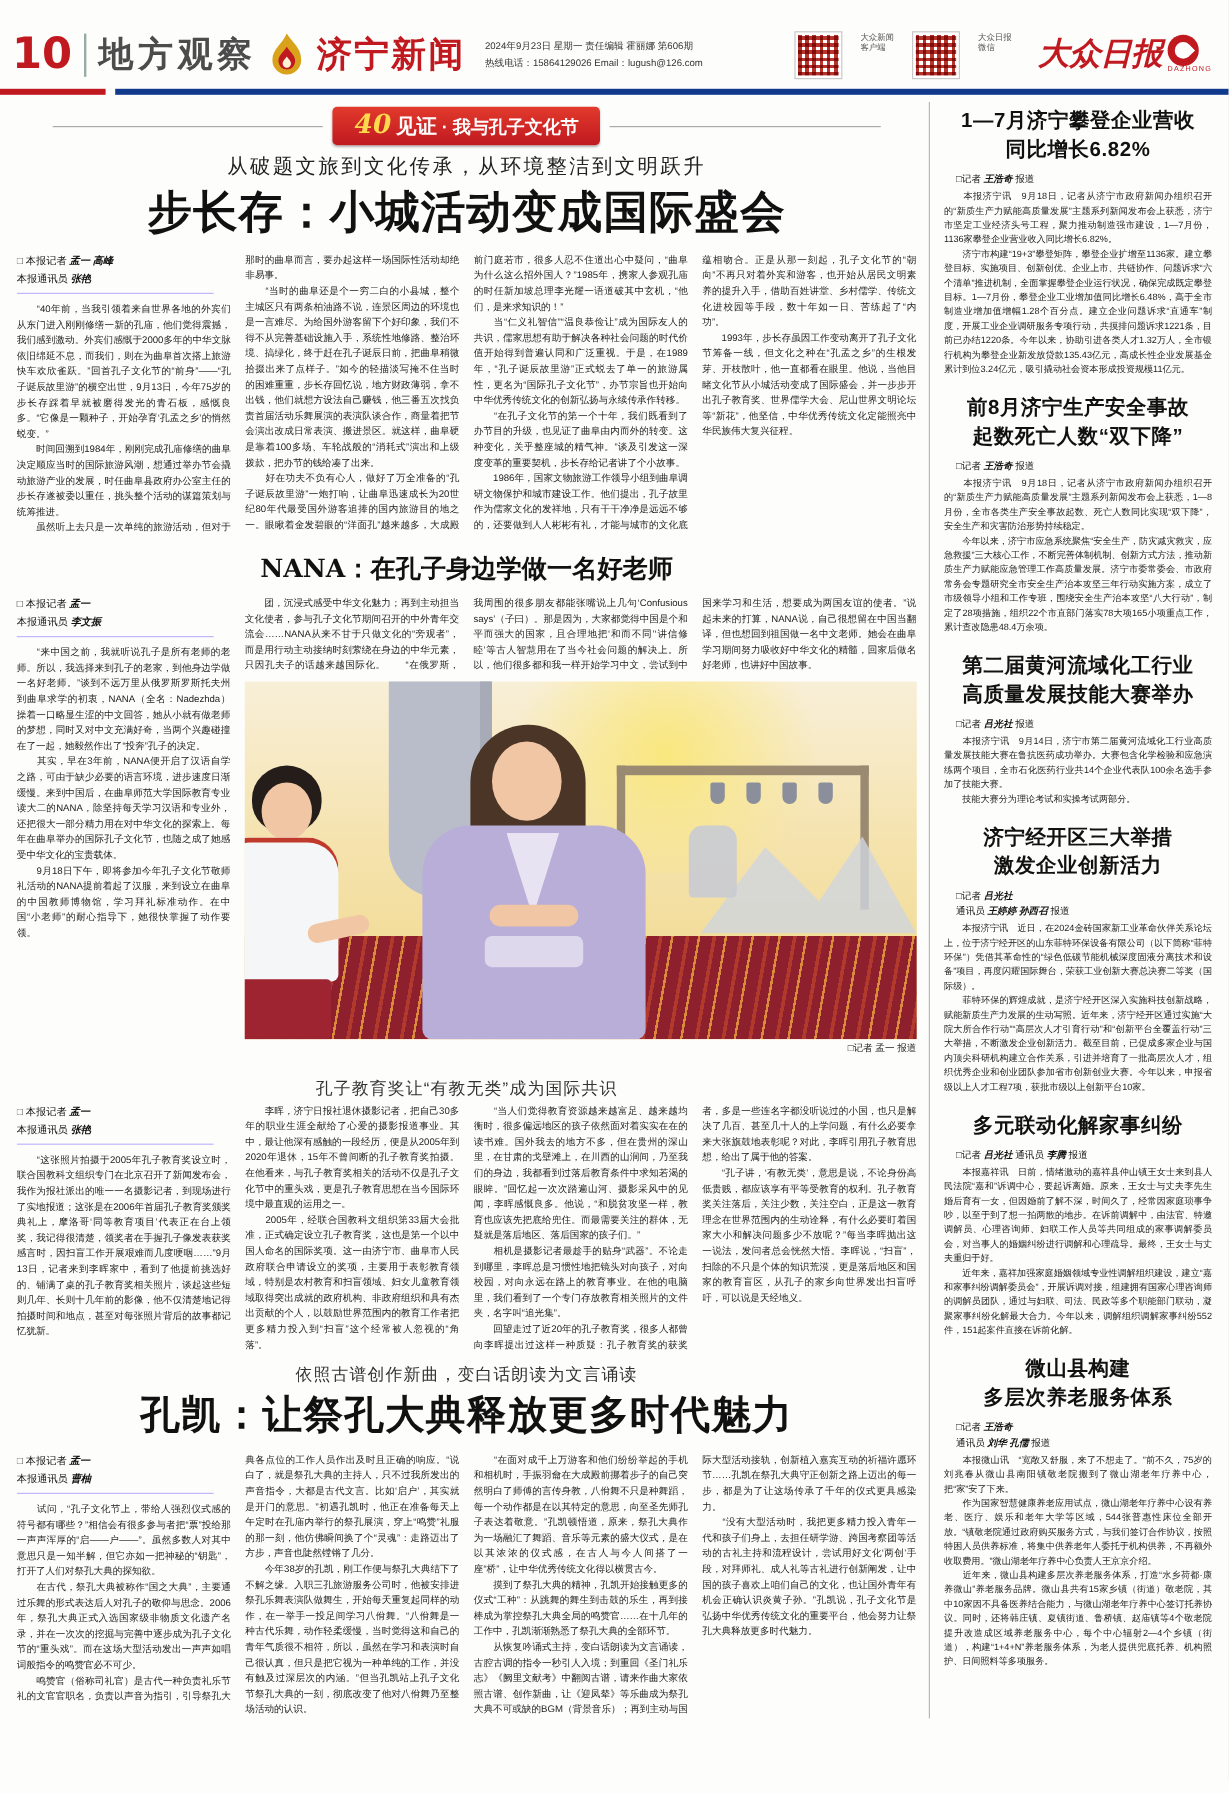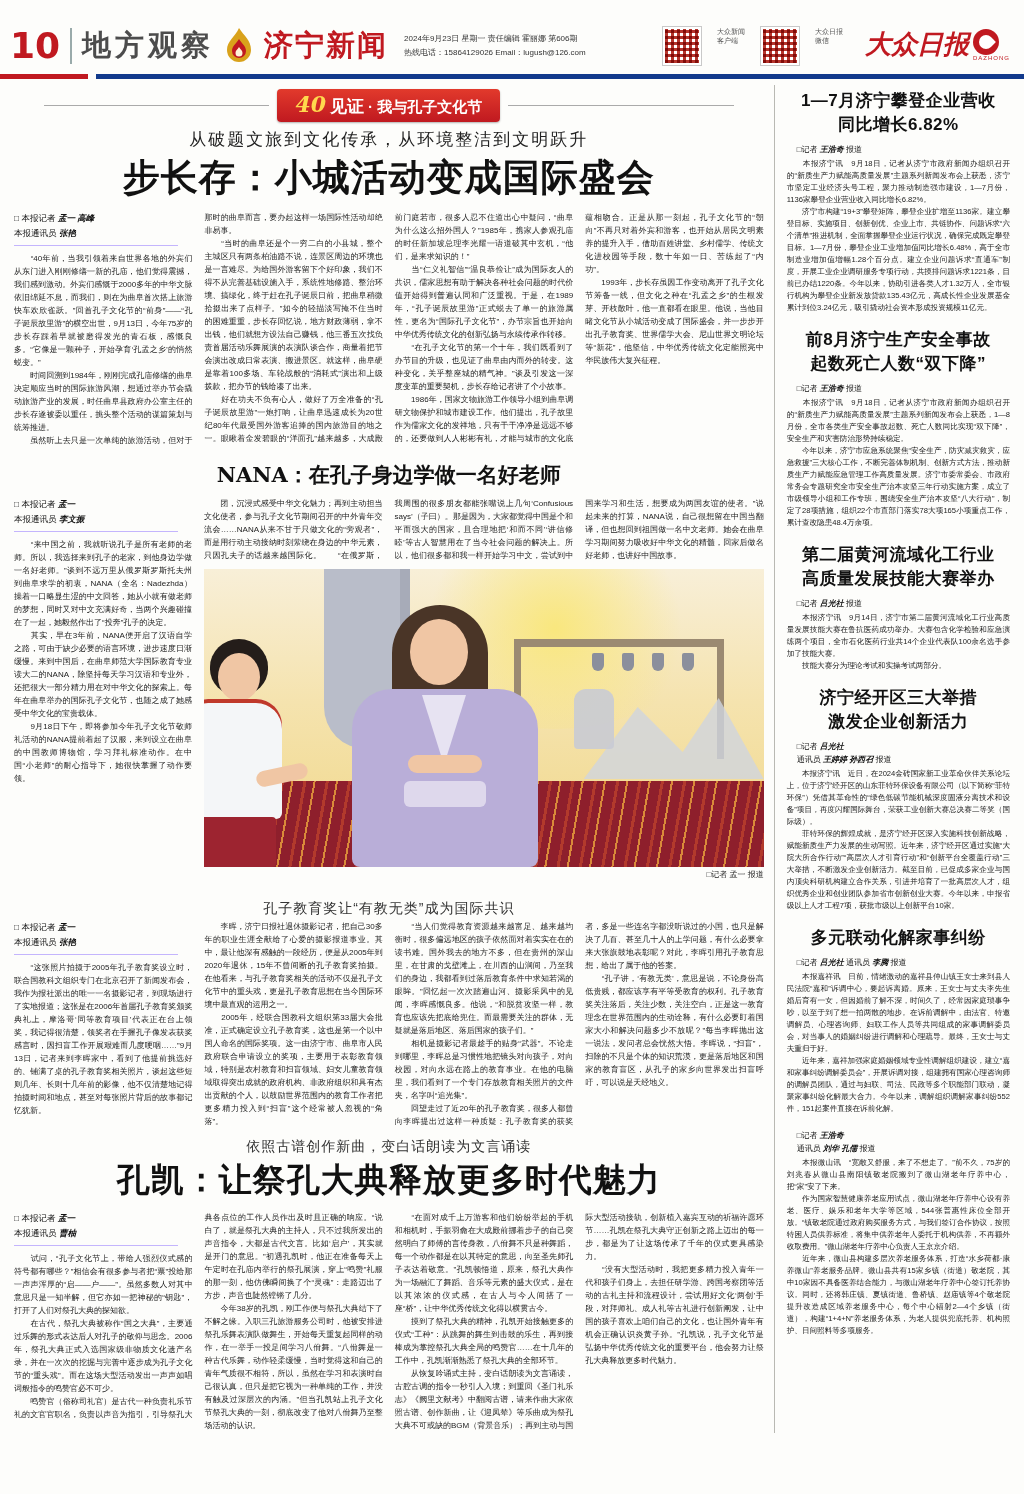--- a/index.html
+++ b/index.html
@@ -313,20 +313,22 @@
           <span class="nm">吕光社</span>
           <span>通讯员</span>
           <span class="nm">李腾</span>
           <span>报道</span>
         </div>
         <div class="sb-body">　　本报嘉祥讯　日前，情绪激动的嘉祥县仲山镇王女士来到县人民法院“嘉和”诉调中心，要起诉离婚。原来，王女士与丈夫李先生婚后育有一女，但因婚前了解不深，时间久了，经常因家庭琐事争吵，以至于到了想一拍两散的地步。在诉前调解中，由法官、特邀调解员、心理咨询师、妇联工作人员等共同组成的家事调解委员会，对当事人的婚姻纠纷进行调解和心理疏导。最终，王女士与丈夫重归于好。
 　　近年来，嘉祥加强家庭婚姻领域专业性调解组织建设，建立“嘉和家事纠纷调解委员会”，开展诉调对接，组建拥有国家心理咨询师的调解员团队，通过与妇联、司法、民政等多个职能部门联动，凝聚家事纠纷化解最大合力。今年以来，调解组织调解家事纠纷552件，151起案件直接在诉前化解。</div>
       </div>
 
       <div class="sb-art">
+        <div class="sb-title" style="white-space:pre-line">微山县构建
+多层次养老服务体系</div>
         <div class="sb-byline">
           <span>□记者</span>
           <span class="nm">王浩奇</span><br>
           <span>通讯员</span>
           <span class="nm">刘华  孔儒</span>
           <span>报道</span>
         </div>
         <div class="sb-body">　　本报微山讯　“宽敞又舒服，来了不想走了。”前不久，75岁的刘兆春从微山县南阳镇敬老院搬到了微山湖老年疗养中心，把“家”安了下来。
 　　作为国家智慧健康养老应用试点，微山湖老年疗养中心设有养老、医疗、娱乐和老年大学等区域，544张普惠性床位全部开放。“镇敬老院通过政府购买服务方式，与我们签订合作协议，按照特困人员供养标准，将集中供养老年人委托于机构供养，不再额外收取费用。”微山湖老年疗养中心负责人王京京介绍。
 　　近年来，微山县构建多层次养老服务体系，打造“水乡荷都·康养微山”养老服务品牌。微山县共有15家乡镇（街道）敬老院，其中10家因不具备医养结合能力，与微山湖老年疗养中心签订托养协议。同时，还将韩庄镇、夏镇街道、鲁桥镇、赵庙镇等4个敬老院提升改造成区域养老服务中心，每个中心辐射2—4个乡镇（街道），构建“1+4+N”养老服务体系，为老人提供兜底托养、机构照护、日间照料等多项服务。</div>

